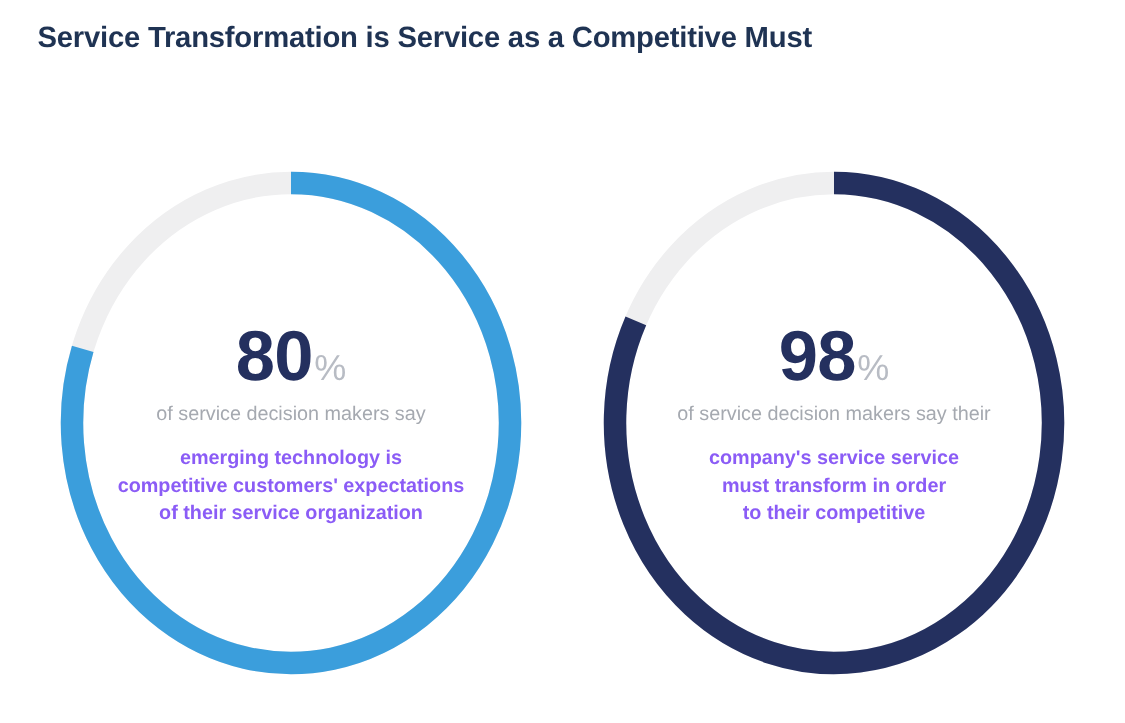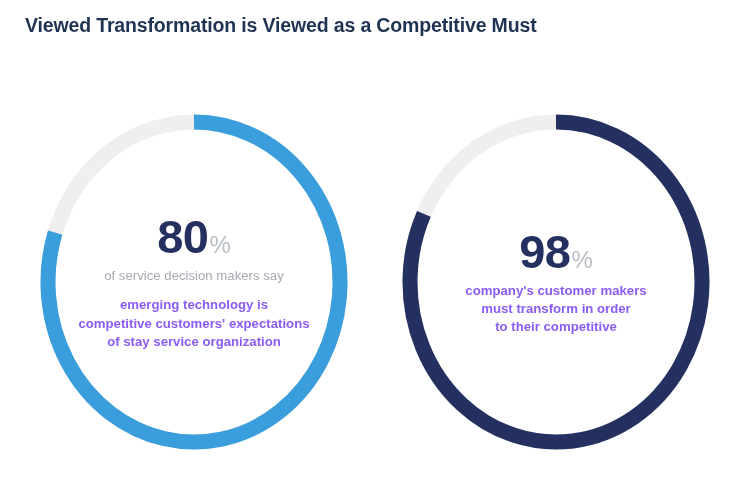--- a/index.html
+++ b/index.html
@@ -100,59 +100,60 @@
     font-size: 13.2px;
     font-weight: bold;
     color: #8b5cf6;
     line-height: 1.38;
   }
   .body-lines .bl { display: block; white-space: nowrap; }
 </style>
 </head>
 <body>
 
-<div id="page-title">Viewed Transformation is Viewed as a Competitive Must</div>
+<div id="page-title">Service Transformation is Service as a Competitive Must</div>
 
 <div class="charts-row">
 
   <div class="donut-block left">
     <svg class="donut-svg" viewBox="0 0 320 348">
       <g transform="translate(160,174)">
 
         <ellipse cx="0" cy="0" rx="146" ry="160" fill="none" stroke="#efeff0" stroke-width="15"></ellipse>
 
         <path d="M 0.00 -160.00 A 146 160 0 1 1 -138.85 -49.44" fill="none" stroke="#3b9edc" stroke-width="15" stroke-linecap="butt"></path>
       </g>
     </svg>
     <div class="donut-center">
       <div class="pct-line">
         <span class="pct-number">80</span><span class="pct-sign">%</span>
       </div>
       <div class="lead-line">of service decision makers say</div>
       <div class="body-lines">
         <span class="bl">emerging technology is</span>
         <span class="bl">competitive customers' expectations</span>
-        <span class="bl">of stay service organization</span>
+        <span class="bl">of their service organization</span>
       </div>
     </div>
   </div>
 
   <div class="donut-block right">
     <svg class="donut-svg" viewBox="0 0 320 348">
       <g transform="translate(160,174)">
         <ellipse cx="0" cy="0" rx="146" ry="160" fill="none" stroke="#efeff0" stroke-width="15"></ellipse>
 
         <path d="M 0.00 -160.00 A 146 160 0 1 1 -132.10 -68.12" fill="none" stroke="#24305f" stroke-width="15" stroke-linecap="butt"></path>
       </g>
     </svg>
     <div class="donut-center">
       <div class="pct-line">
         <span class="pct-number">98</span><span class="pct-sign">%</span>
       </div>
+      <div class="lead-line">of service decision makers say their</div>
       <div class="body-lines">
-        <span class="bl">company's customer makers</span>
+        <span class="bl">company's service service</span>
         <span class="bl">must transform in order</span>
         <span class="bl">to their competitive</span>
       </div>
     </div>
   </div>
 
 </div>
 
 </body></html>

